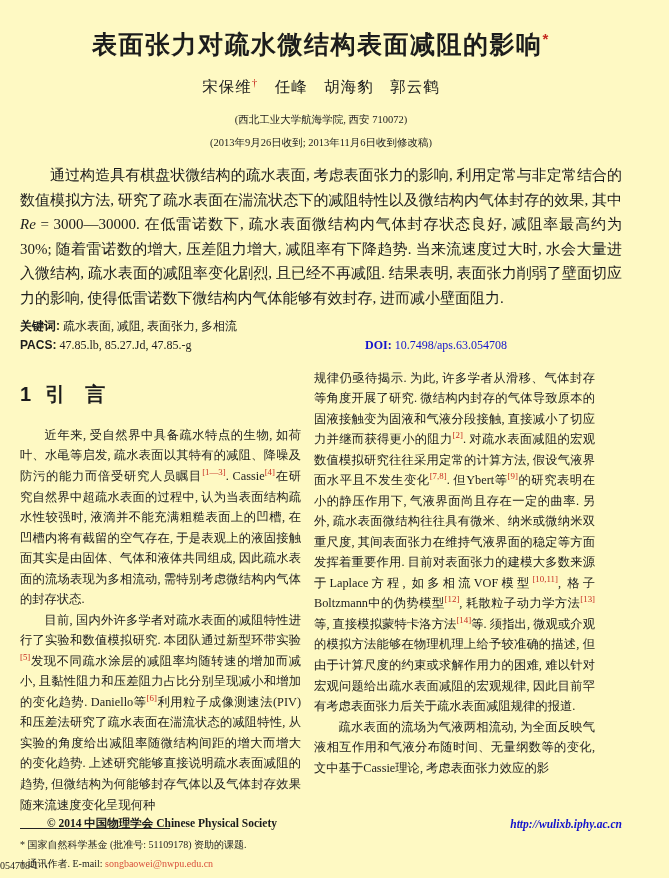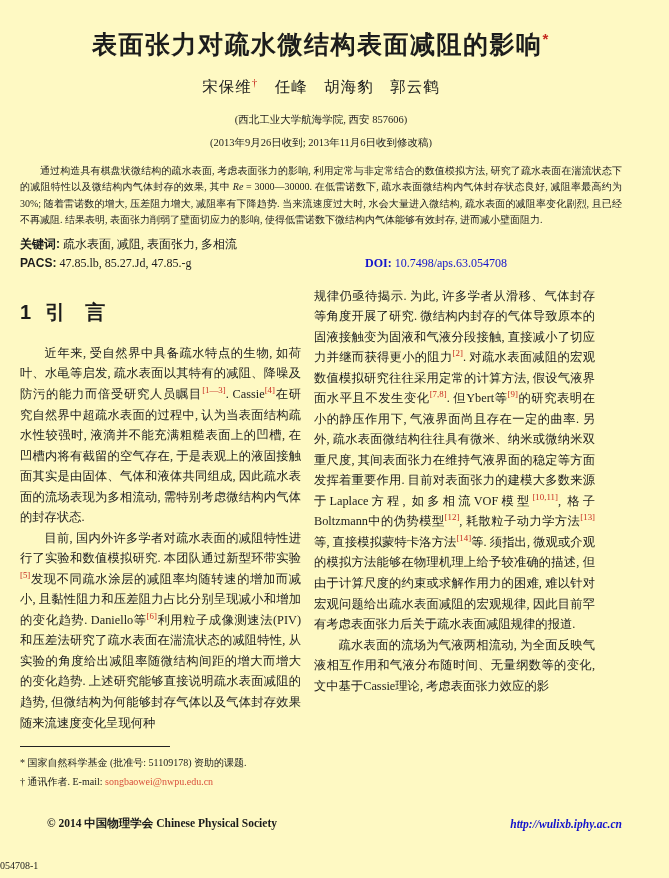--- a/index.html
+++ b/index.html
@@ -18,21 +18,21 @@
     font-family: "Liberation Sans", "DejaVu Sans", sans-serif;
     font-size: 25px; font-weight: bold;
     letter-spacing: 1.5px;
     margin: 6px 0 0 0;
   }
   .title-star { color: #c52a1f; font-size: 15px; vertical-align: super; line-height: 0; font-weight: bold; }
   .authors-line { text-align: center; margin-top: 16px; font-size: 15.5px; letter-spacing: 1px; }
   .affiliation { text-align: center; margin-top: 15px; font-size: 10.5px; }
   .received { text-align: center; margin-top: 9px; font-size: 10.5px; }
   .abstract {
-    margin-top: 13px; font-size: 10px; line-height: 1.64;
+    margin-top: 13px; font-size: 15px; line-height: 1.64;
     text-align: justify; text-indent: 2em;
   }
   .kw-line { margin-top: 7px; font-size: 12px; }
   .kw-label { font-family: "Liberation Sans", "DejaVu Sans", sans-serif; font-weight: bold; }
   .pacs-row { display: flex; margin-top: 3px; font-size: 12px; }
   .pacs-left { width: 345px; }
   .doi-label { color: #1313cc; font-weight: bold; }
   .doi-value { color: #1313cc; text-decoration: none; }
   .columns { display: flex; gap: 13px; margin-top: 15px; }
   .col { width: 281px; font-size: 12.3px; line-height: 1.67; text-align: justify; }
@@ -59,21 +59,21 @@
 </style>
 </head>
 <body>
 
 <div class="page">
 
   <h1 class="paper-title"><span>表面张力对疏水微结构表面减阻的影响</span><span class="title-star">*</span></h1>
 
   <div class="authors-line">宋保维<span class="ref-sup">†</span>　任峰　胡海豹　郭云鹤</div>
 
-  <div class="affiliation">(西北工业大学航海学院, 西安  857606)</div>
+  <div class="affiliation">(西北工业大学航海学院, 西安  710072)</div>
 
   <div class="received">(2013年9月26日收到; 2013年11月6日收到修改稿)</div>
 
   <div class="abstract">通过构造具有棋盘状微结构的疏水表面, 考虑表面张力的影响, 利用定常与非定常结合的数值模拟方法, 研究了疏水表面在湍流状态下的减阻特性以及微结构内气体封存的效果, 其中 <span class="it">Re</span> = 3000—30000. 在低雷诺数下, 疏水表面微结构内气体封存状态良好, 减阻率最高约为30%; 随着雷诺数的增大, 压差阻力增大, 减阻率有下降趋势. 当来流速度过大时, 水会大量进入微结构, 疏水表面的减阻率变化剧烈, 且已经不再减阻. 结果表明, 表面张力削弱了壁面切应力的影响, 使得低雷诺数下微结构内气体能够有效封存, 进而减小壁面阻力.</div>
 
   <div class="kw-line"><span class="kw-label">关键词:</span>
     <span>疏水表面, 减阻, 表面张力, 多相流</span></div>
 
   <div class="pacs-row">
     <div class="pacs-left"><span class="kw-label">PACS:</span>

